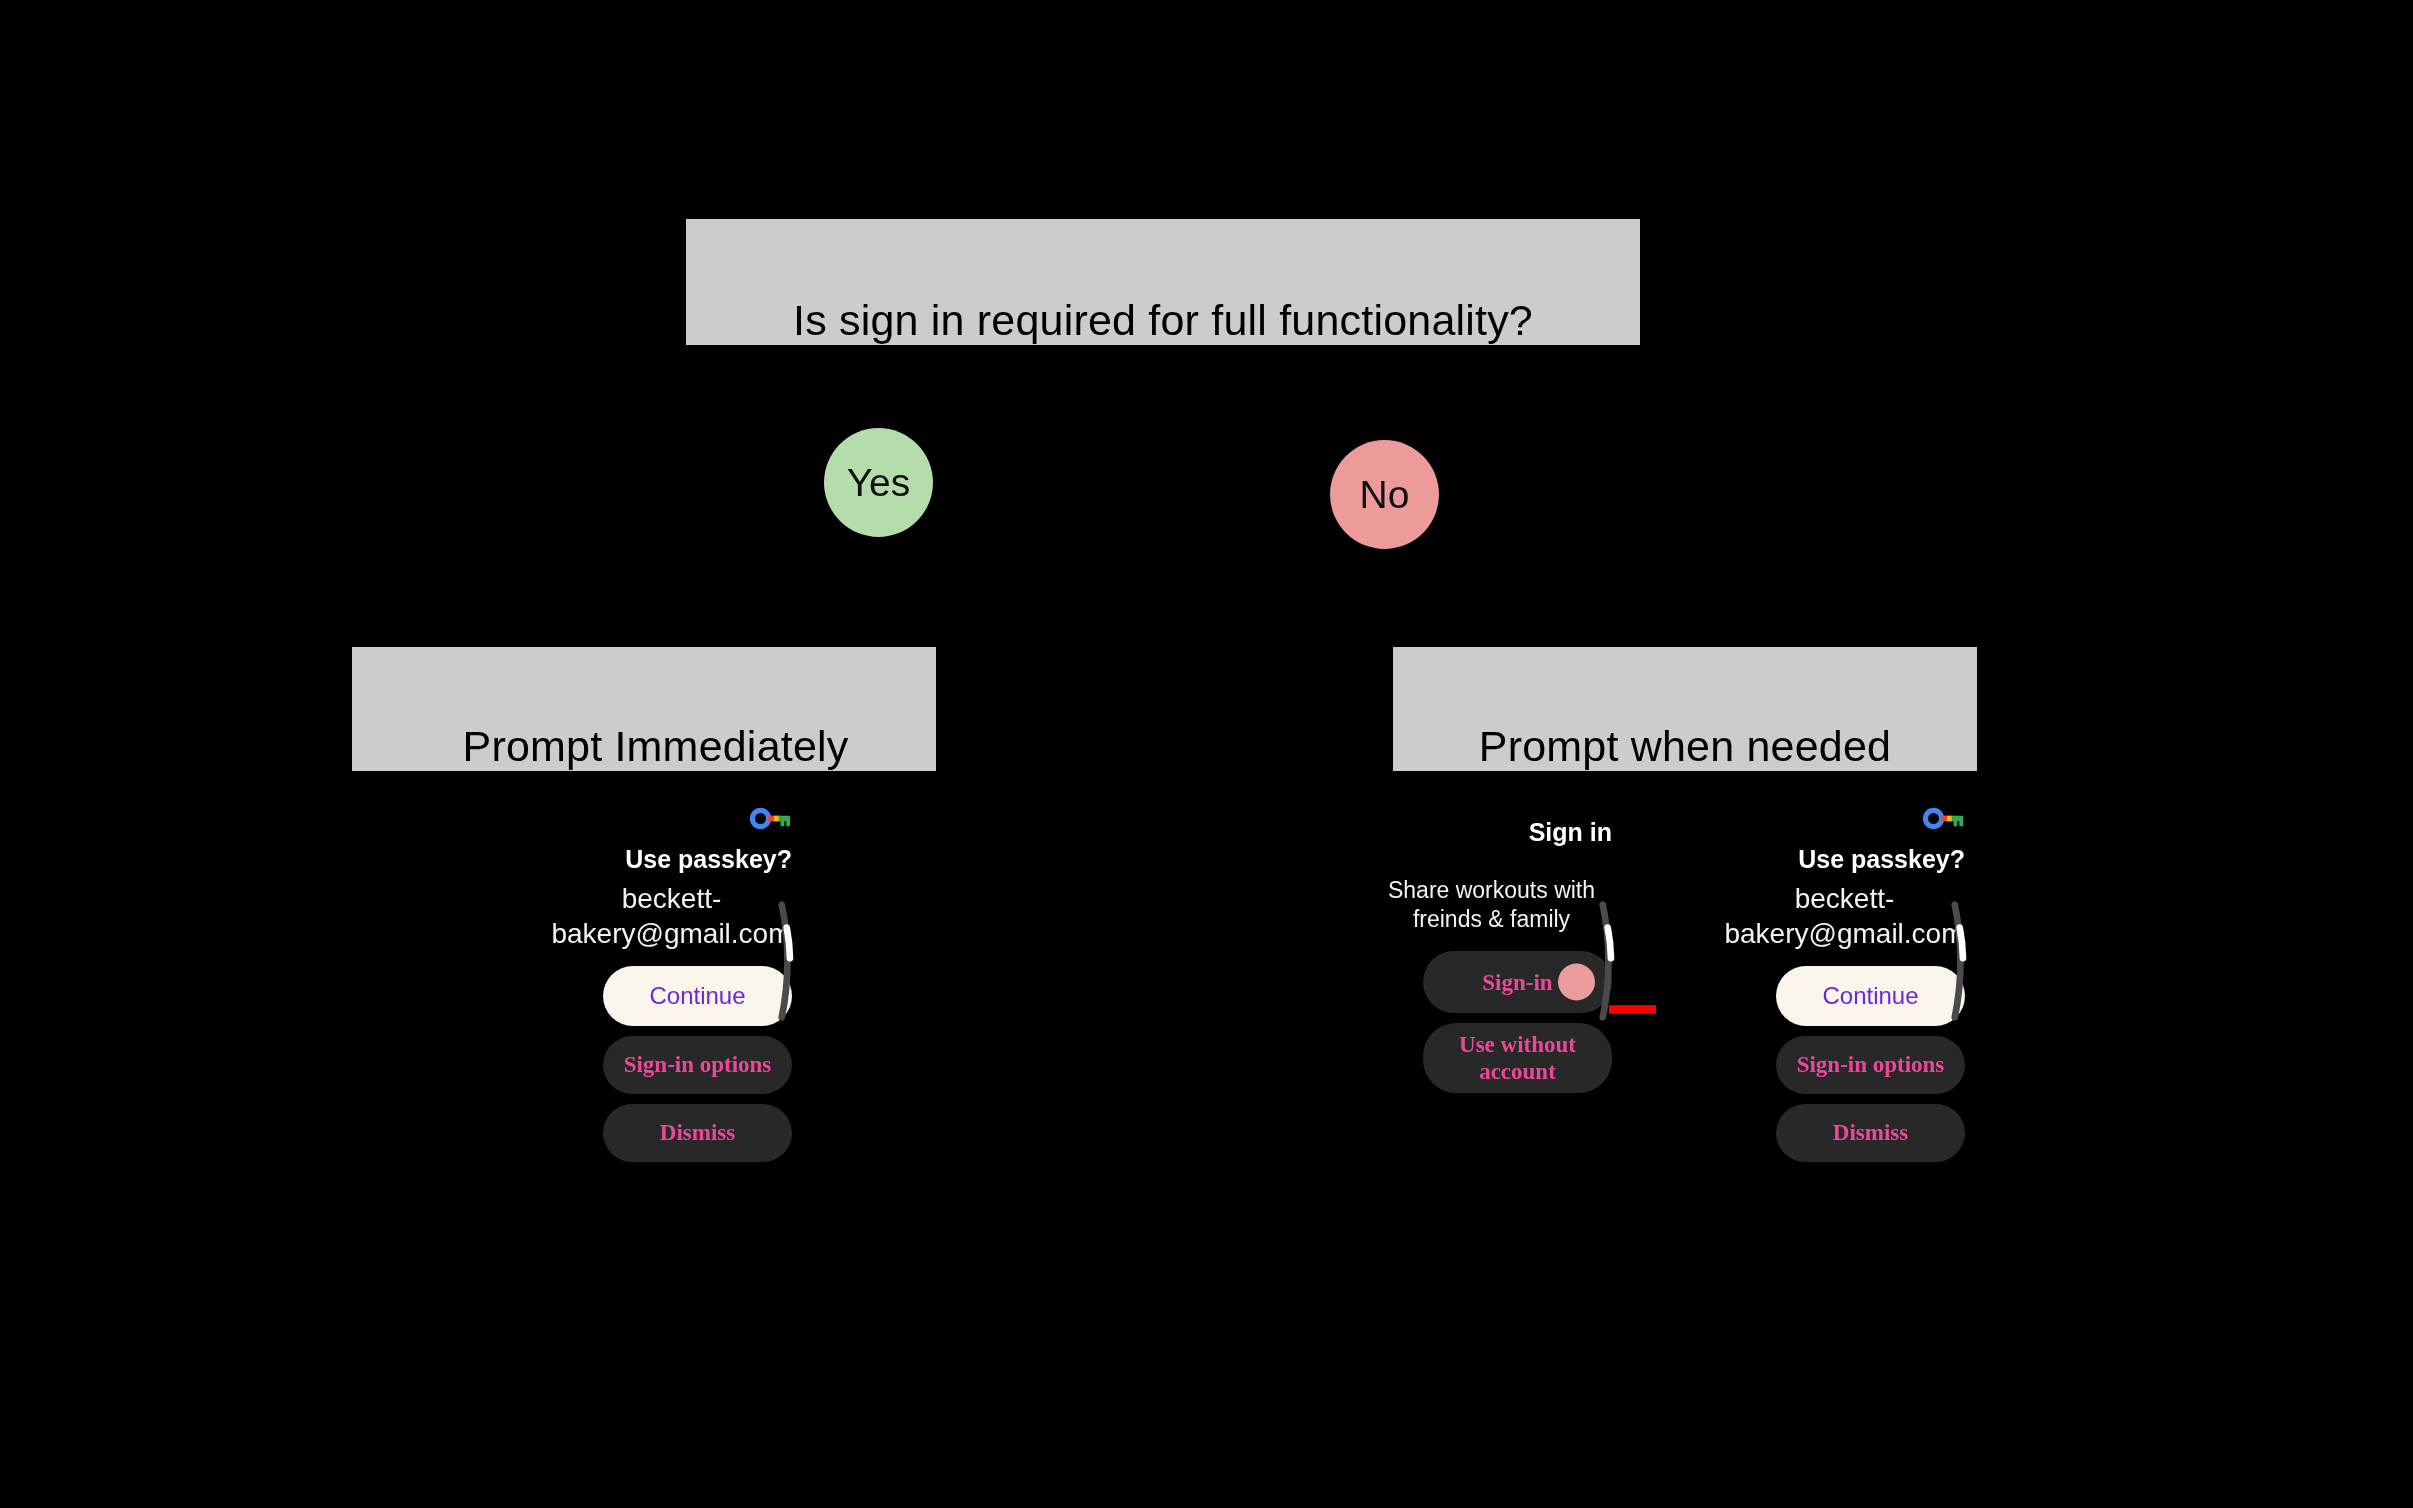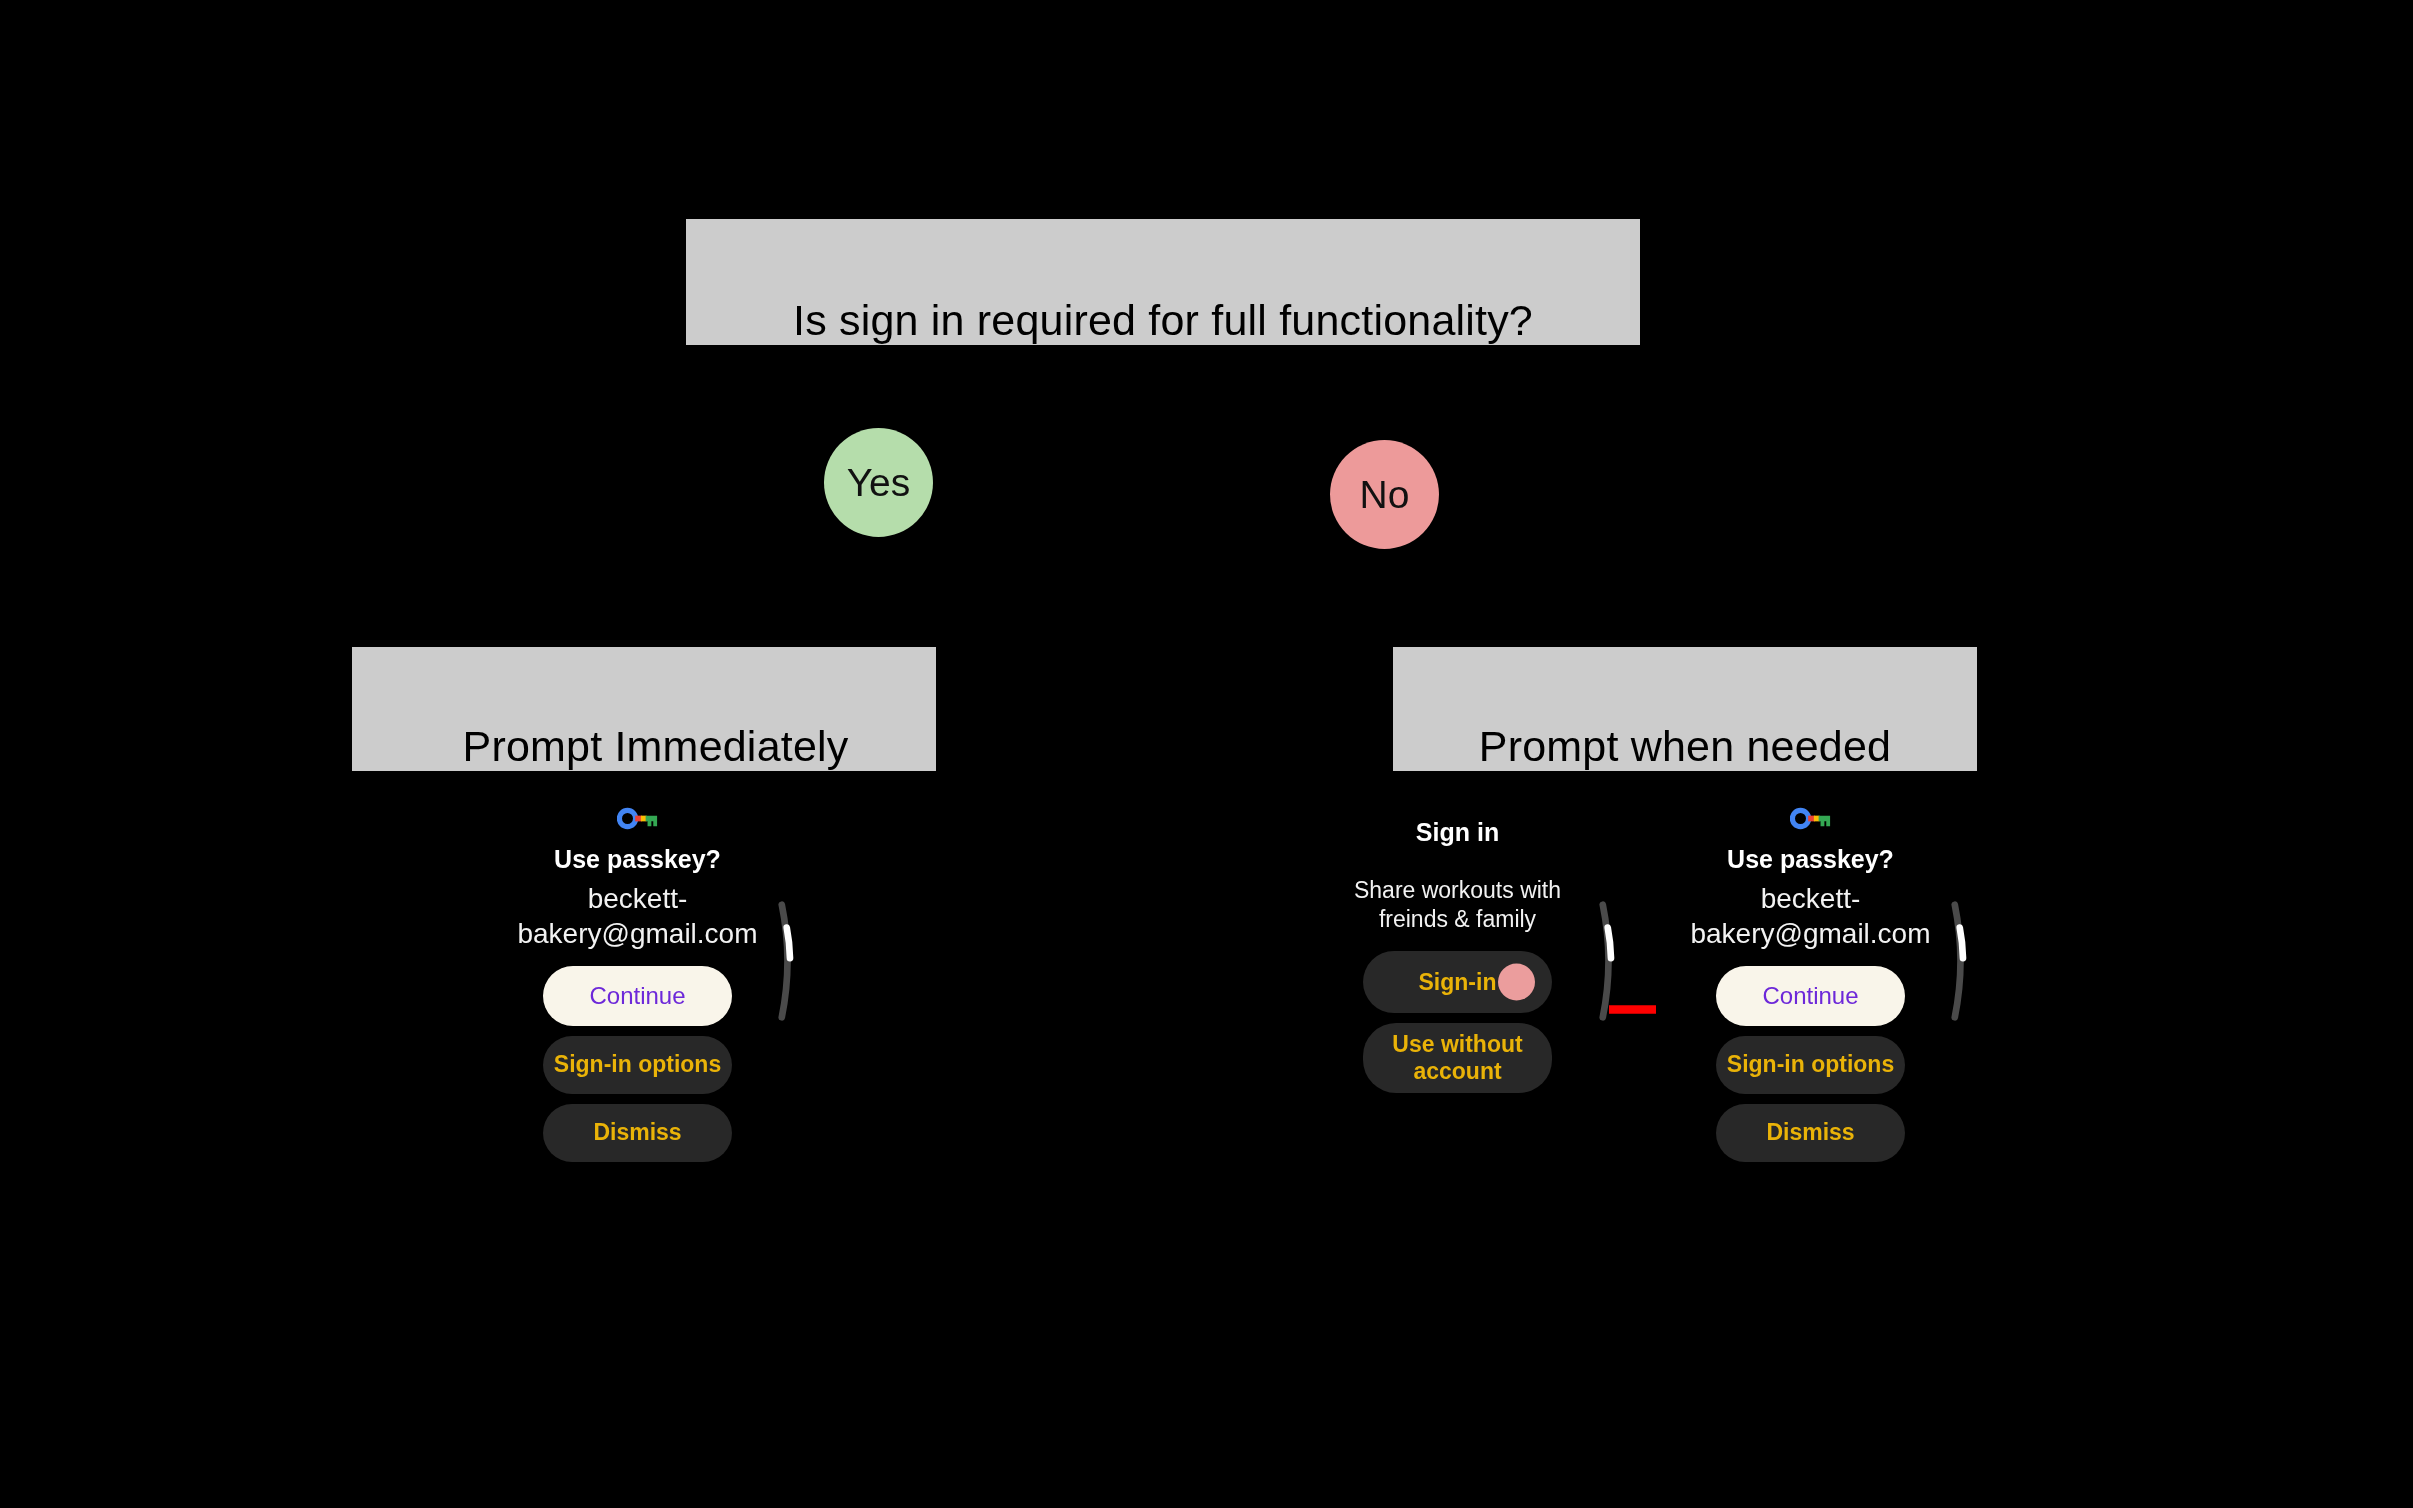--- a/index.html
+++ b/index.html
@@ -42,21 +42,21 @@
 
   
   .connector { position: absolute; background: #000000; }
 
   
   .watch-screen {
     position: absolute;
     background: #000000;
     display: flex;
     flex-direction: column;
-    align-items: center;
+    align-items: flex-end;
   }
   #screen-left      { left: 483px; top: 806px; width: 309px; }
   #screen-middle    { left: 1303px; top: 806px; width: 309px; }
   #screen-right     { left: 1656px; top: 806px; width: 309px; }
 
   .passkey-icon { width: 42px; height: 25px; margin-bottom: 13.5px; display: block; }
 
   .screen-title {
     color: #ffffff;
     font-size: 25px;
@@ -82,21 +82,21 @@
     display: flex;
     align-items: center;
     justify-content: center;
     text-align: center;
     font-size: 23px;
     font-weight: 700;
     line-height: 1.18;
     padding: 7.7px 9.7px;
   }
   .pill.primary   { background: #f9f5ea; color: #6d28d9; font-weight: 400; font-size: 24px; min-height: 60px; }
-  .pill.secondary { background: #282828; color: #eab308; }
+  .pill.secondary { background: #282828; color: #ec4899; font-family: Liberation Serif, serif; }
   .pill + .pill   { margin-top: 9.7px; }
 
   .pill-wrap { margin-top: 15.4px; display: flex; flex-direction: column; align-items: center; }
 
   .tap-dot {
     position: absolute;
     right: 17.4px;
     top: 50%;
     transform: translateY(-50%);
     width: 37px;

